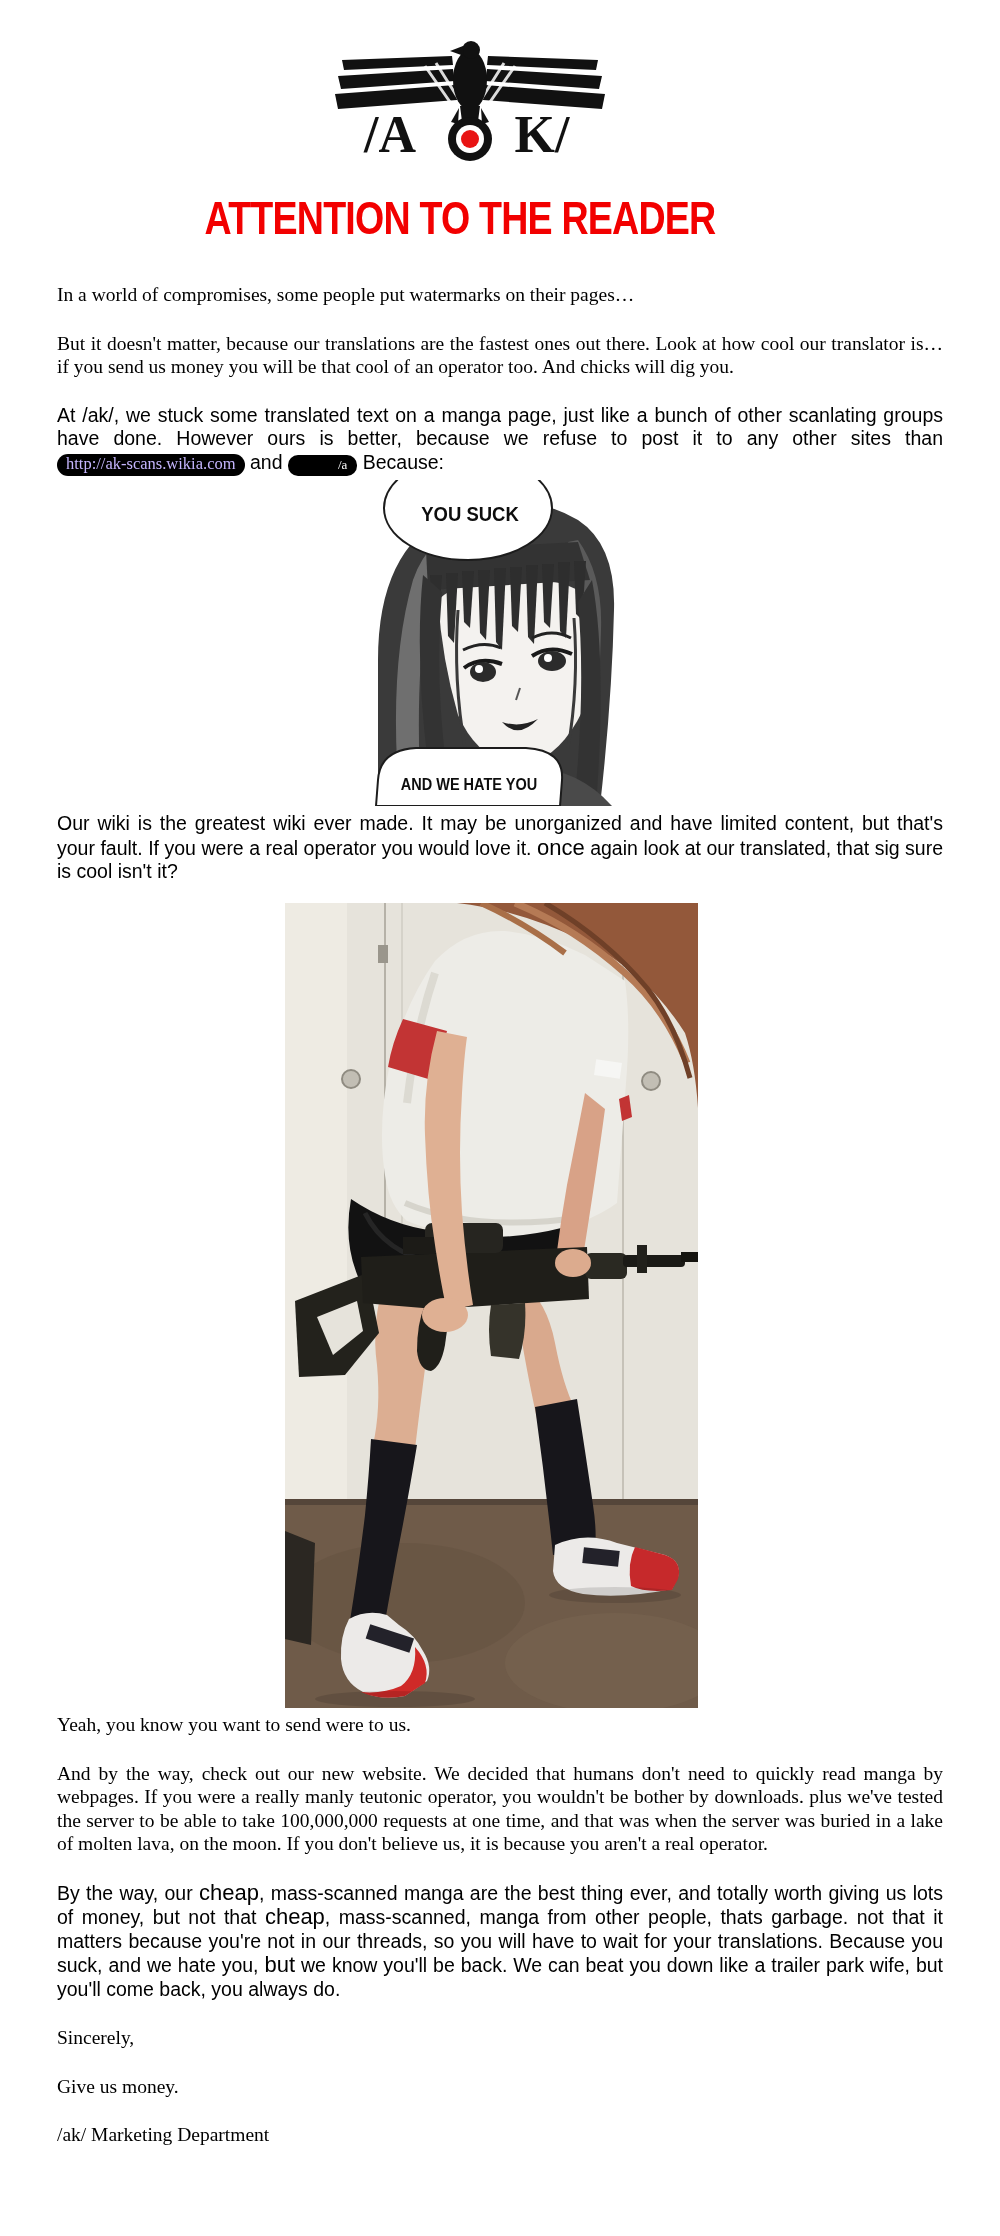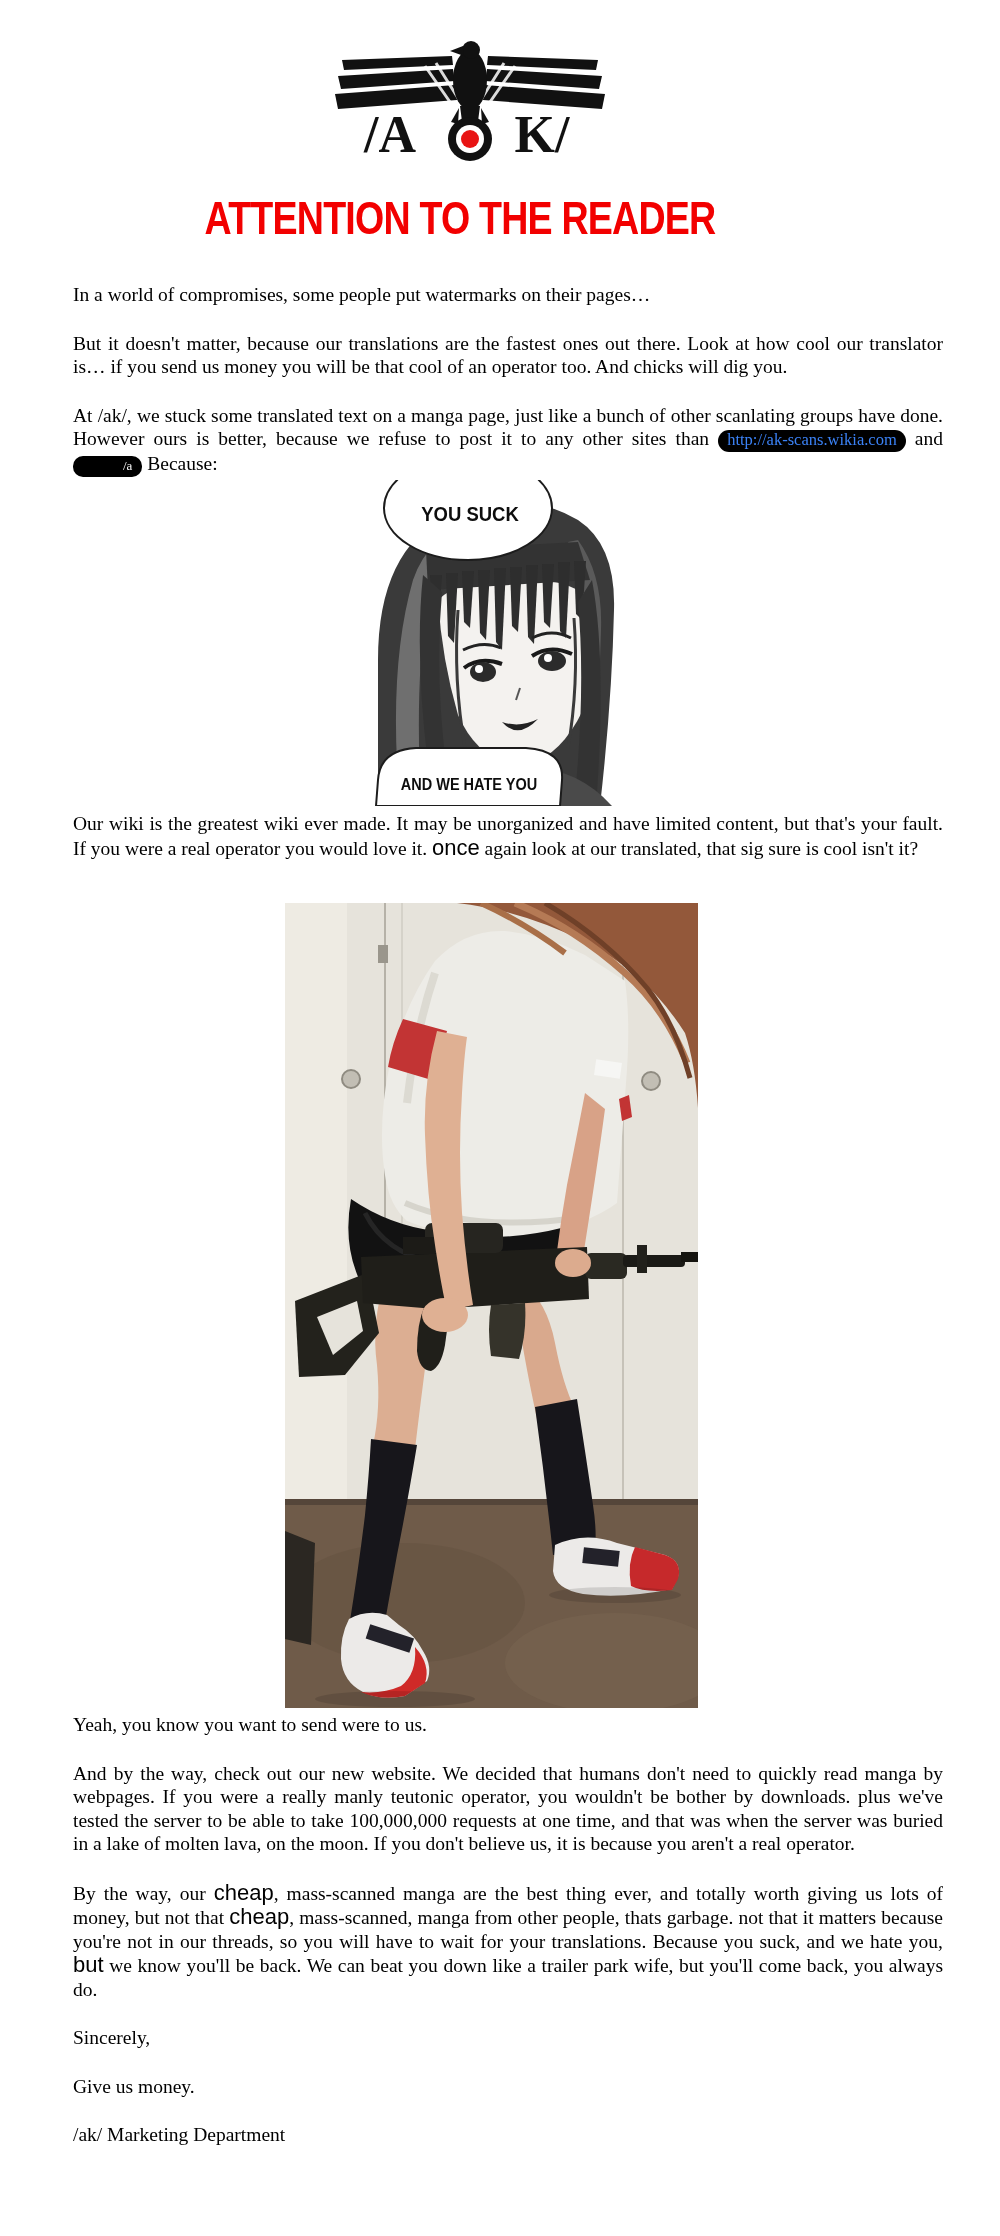--- a/index.html
+++ b/index.html
@@ -12,30 +12,30 @@
   .logo-wrap { position:absolute; left:330px; top:36px; width:280px; height:140px; }
   .logo-wrap svg { display:block; }
   .title {
     position:absolute; top:194px; left:0; width:920px; text-align:center;
     font-family:"Liberation Sans", sans-serif; font-weight:900; font-size:47px;
     line-height:1.0; letter-spacing:-1px; transform:scaleX(0.80); transform-origin:50% 0;
   }
 
   
   .text-col { position:absolute; left:57px; width:886px; font-size:19.5px; line-height:23.5px; }
-  .text-col p { margin:0 0 25px 16px; text-align:justify; }
+  .text-col p { margin:0 0 25px 0; text-align:justify; }
   .text-col p.single { text-align:left; }
   #col1 { top:283px; }
   #col2 { top:812px; }
   #col3 { top:1713px; }
 
-  .seg-serif { font-family:Liberation Serif, serif; }
+  .seg-serif { font-family:Liberation Sans, sans-serif; }
   .seg-alt   { font-family:"Liberation Sans", sans-serif; font-size:22px; }
   .seg-badge {
-    background:#000; color:#3b82f6; border-radius:11px; padding:0 9px 2px 9px;
+    background:#000; color:#c4b5fd; border-radius:11px; padding:0 9px 2px 9px;
     font-size:16.5px; white-space:nowrap; display:inline-block; line-height:20px;
   }
   .seg-badge-redacted {
     background:#000; color:#fff; border-radius:10px; padding:1px 10px 3px 50px;
     font-size:13px; display:inline-block; line-height:17px;
   }
 
   
   .manga { position:absolute; left:368px; top:480px; width:265px; height:326px; background:#fdba74; overflow:hidden; }
   .manga svg { position:absolute; left:0; top:0; }

